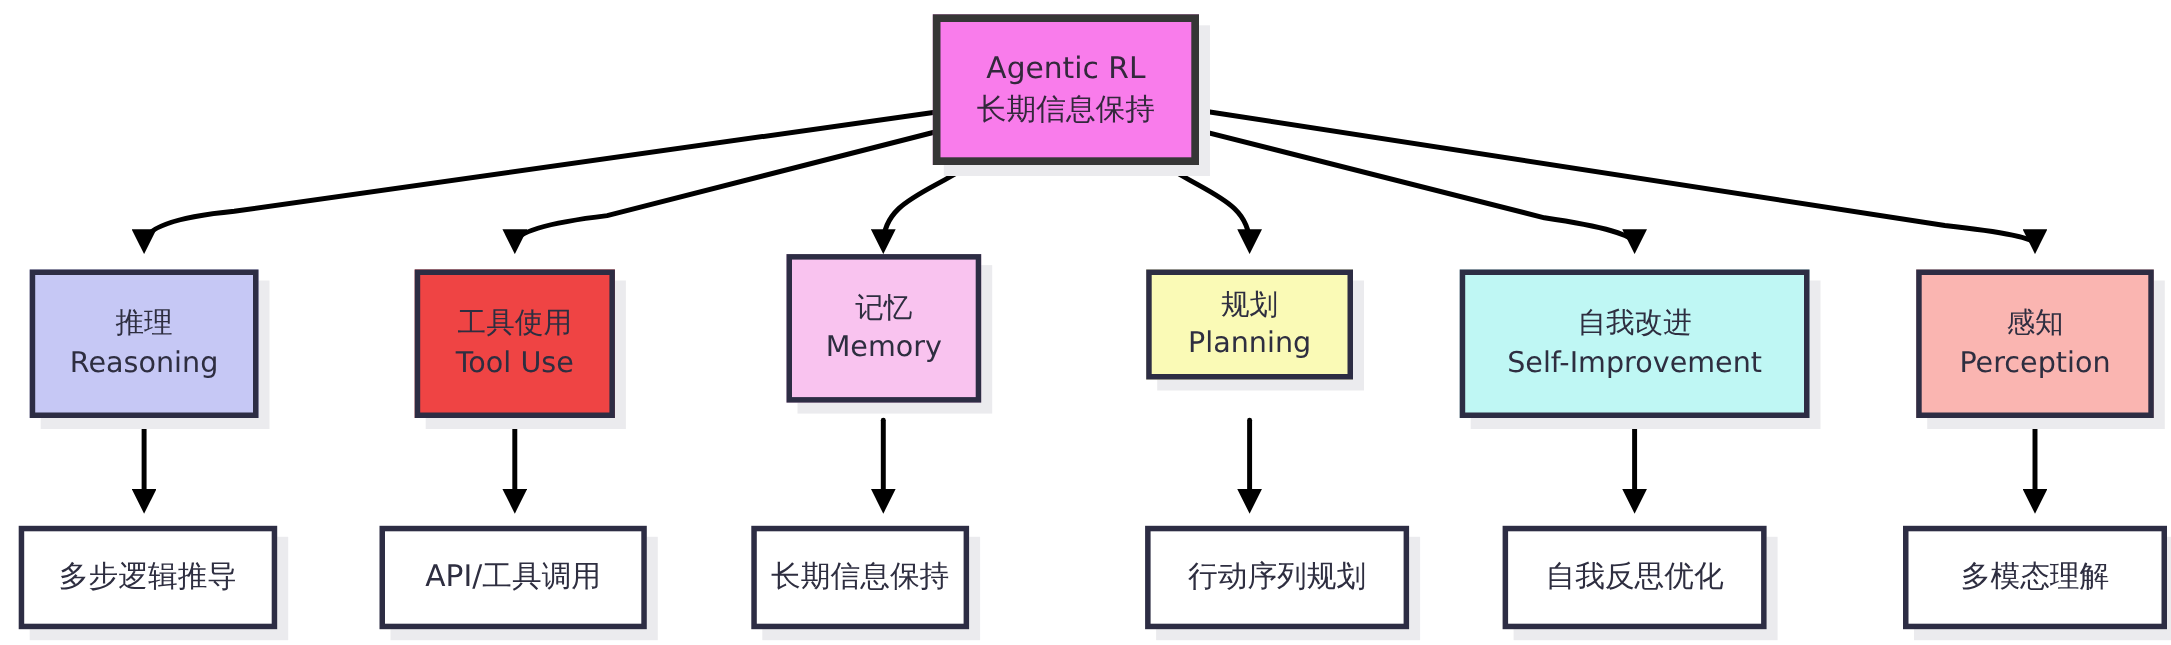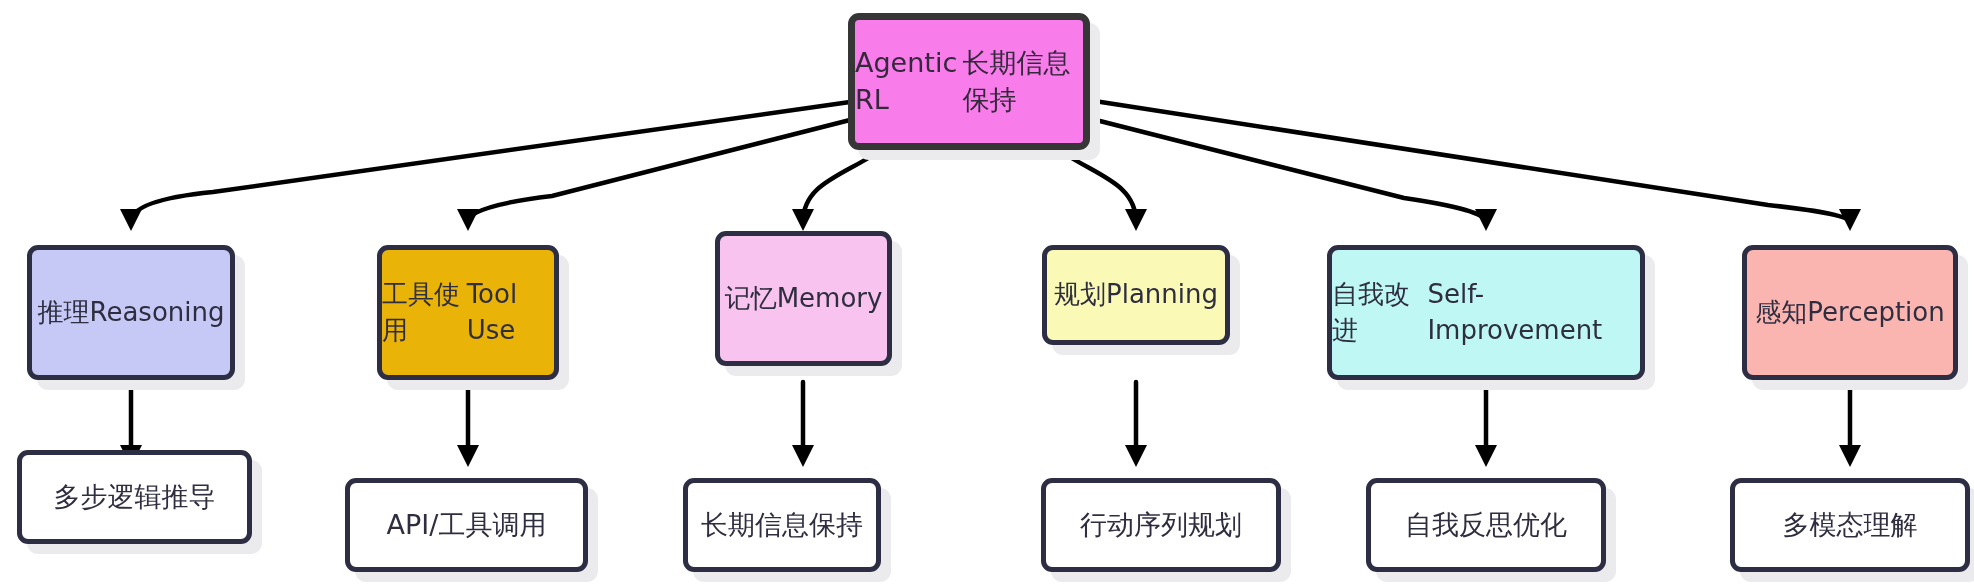--- a/index.html
+++ b/index.html
@@ -7,27 +7,26 @@
     position:relative;
     width:1974px;height:586px;
     background:#ffffff;
     font-family:"DejaVu Sans","Liberation Sans",sans-serif;
     overflow:hidden;
   }
   svg.edges{position:absolute;left:0;top:0;width:1974px;height:586px;}
   .node{
     position:absolute;
     box-sizing:border-box;
-    display:flex;flex-direction:row;
+    display:flex;flex-direction:column;
     align-items:center;justify-content:center;
     text-align:left;
     color:#2e2e40;
     box-shadow:10px 10px 0 #ebebee;
     line-height:1.35;
-    border-radius:11px;
   }
   .node.root{
     border:7px solid #363636;
     font-size:27px;
     color:#33283c;
     font-weight:500;
   }
   .node.cap{
     border:5px solid #2d2d44;
     font-size:26px;
@@ -70,21 +69,21 @@
   <div class="node root" style="left: 848px; top: 13px; width: 242px; height: 137px; background-color: rgb(249, 124, 235);">
     <span>Agentic RL</span>
     <span>长期信息保持</span>
   </div>
 
   <div class="node cap" style="left: 27px; top: 245px; width: 208px; height: 135px; background-color: rgb(198, 200, 245);">
     <span>推理</span>
     <span>Reasoning</span>
   </div>
 
-  <div class="node cap" style="left: 377px; top: 245px; width: 182px; height: 135px; background-color: #eab308;">
+  <div class="node cap" style="left: 377px; top: 245px; width: 182px; height: 135px; background-color: #ef4444;">
     <span>工具使用</span>
     <span>Tool Use</span>
   </div>
 
   <div class="node cap" style="left: 715px; top: 231px; width: 177px; height: 135px; background-color: rgb(249, 195, 239);">
     <span>记忆</span>
     <span>Memory</span>
   </div>
 
   <div class="node cap" style="left: 1042px; top: 245px; width: 188px; height: 100px; background-color: rgb(250, 250, 182);">
@@ -95,21 +94,21 @@
   <div class="node cap" style="left: 1327px; top: 245px; width: 318px; height: 135px; background-color: rgb(191, 247, 244);">
     <span>自我改进</span>
     <span>Self-Improvement</span>
   </div>
 
   <div class="node cap" style="left: 1742px; top: 245px; width: 216px; height: 135px; background-color: rgb(250, 181, 177);">
     <span>感知</span>
     <span>Perception</span>
   </div>
 
-  <div class="node detail" style="left:17px;top:450px;width:235px;height:94px;">
+  <div class="node detail" style="left:17px;top:478px;width:235px;height:94px;">
     <span>多步逻辑推导</span>
   </div>
 
   <div class="node detail" style="left:345px;top:478px;width:243px;height:94px;">
     <span>API/工具调用</span>
   </div>
 
   <div class="node detail" style="left:683px;top:478px;width:198px;height:94px;">
     <span>长期信息保持</span>
   </div>

